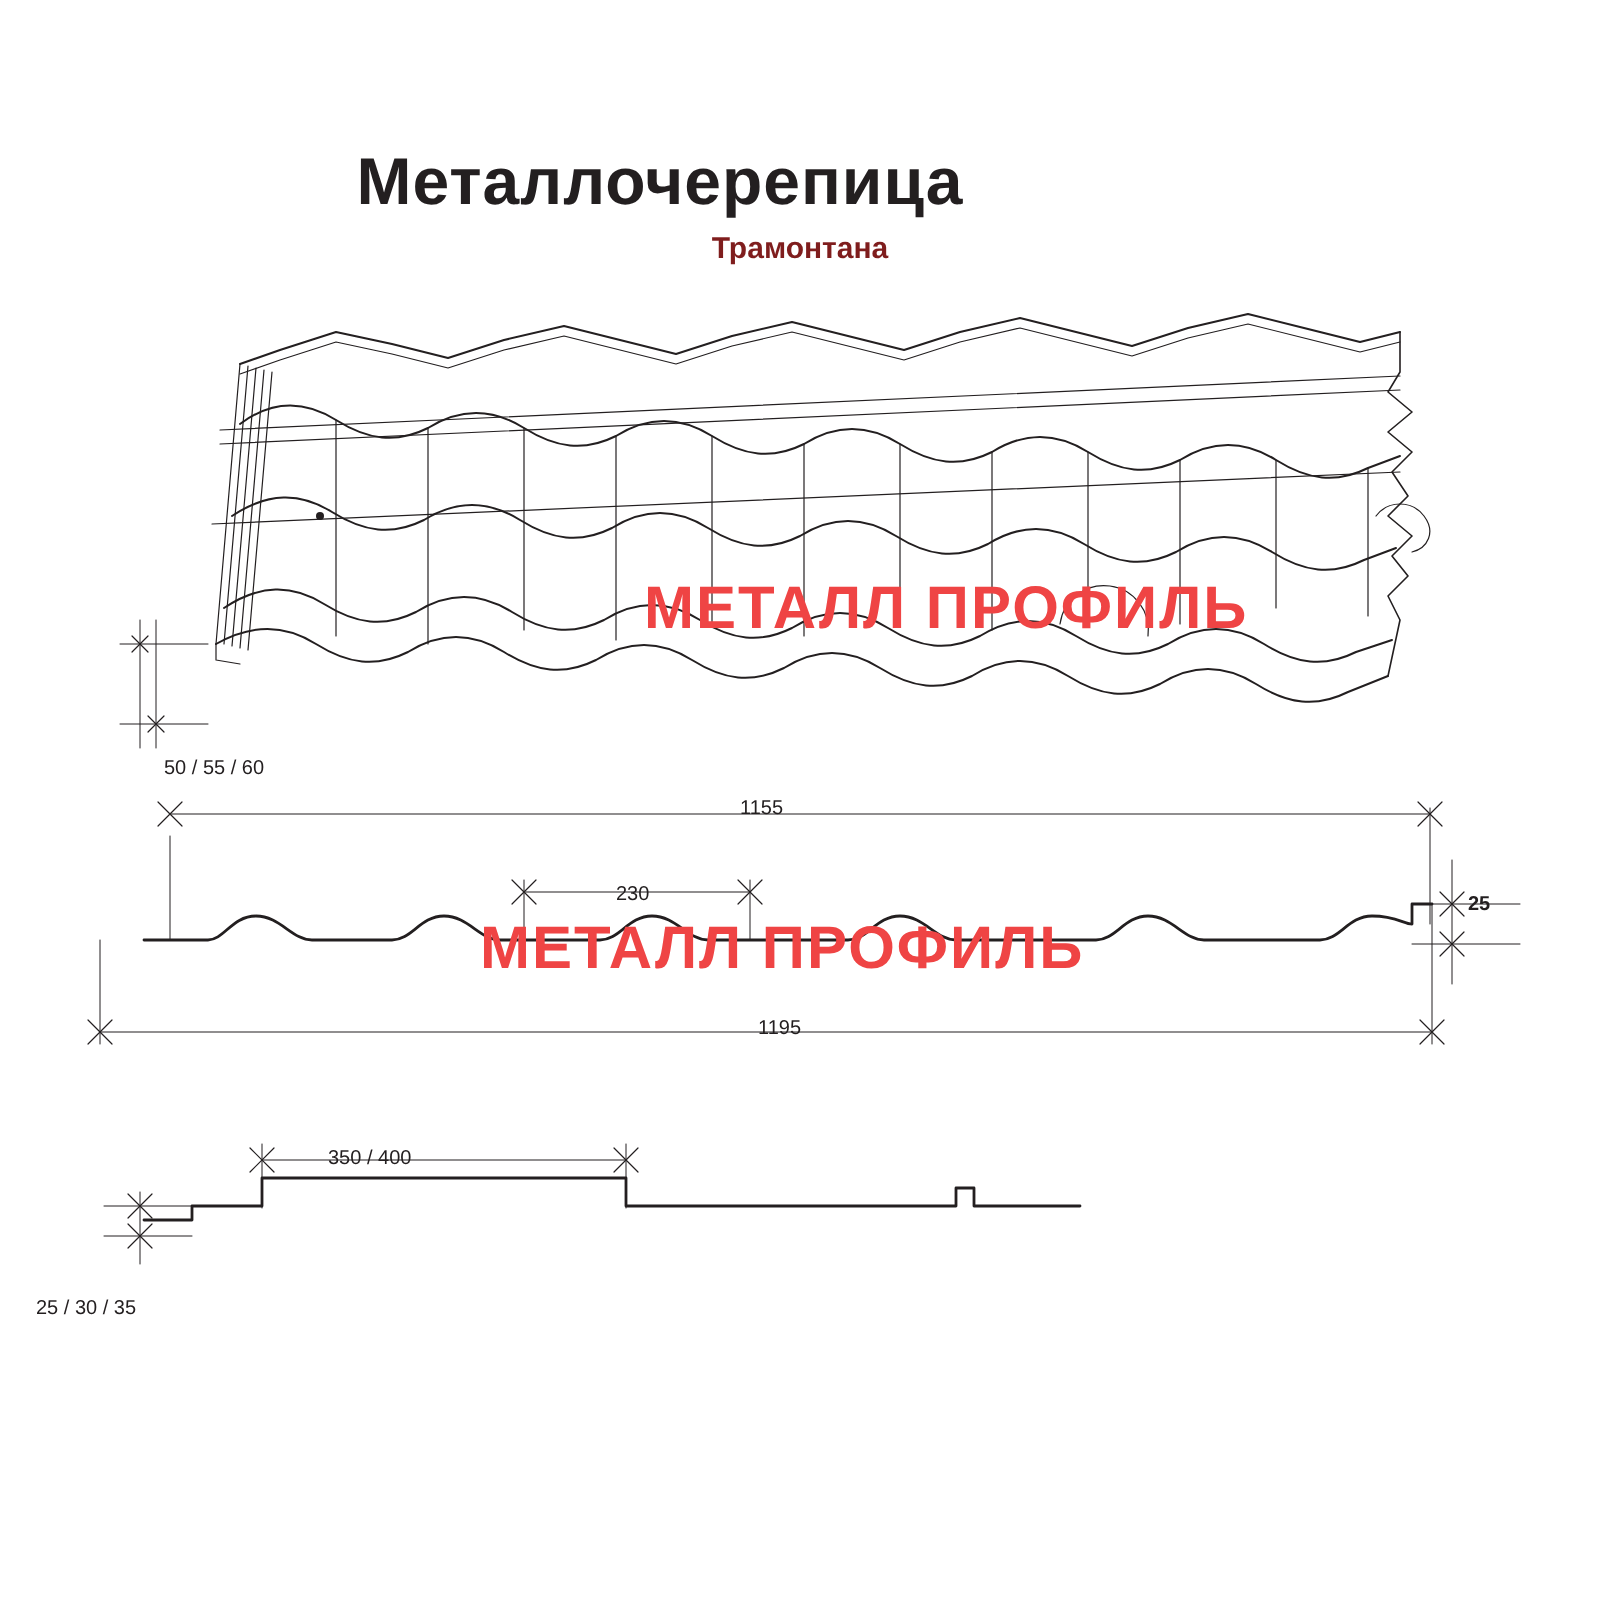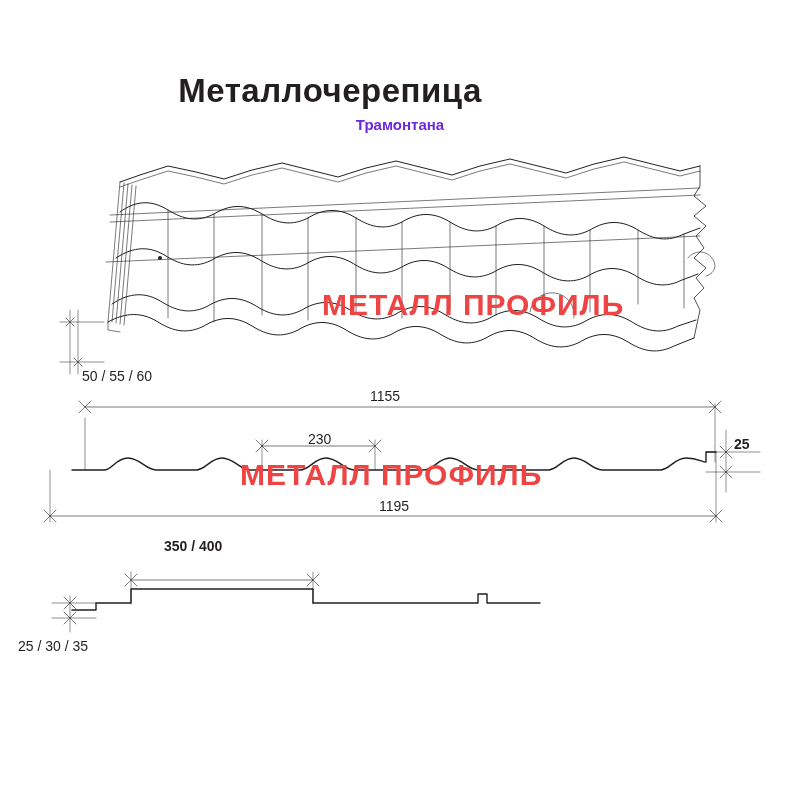--- a/index.html
+++ b/index.html
@@ -34,34 +34,35 @@
     color: #231f20;
   }
   .title-sub {
     position: absolute;
     left: 0;
     top: 116px;
     width: 800px;
     text-align: center;
     font-size: 15px;
     font-weight: bold;
-    color: #6d28d9;
+    color: #7f1d1d;
   }
   .dim-label {
     position: absolute;
-    font-size: 14px;
+    font-size: 10px;
     color: #231f20;
     white-space: nowrap;
+    margin-top: 11px;
   }
   .lbl-5055 { left: 82px; top: 368px; }
   .lbl-1155 { left: 370px; top: 388px; }
   .lbl-230  { left: 308px; top: 431px; }
   .lbl-25r  { left: 734px; top: 436px; font-weight: bold; }
   .lbl-1195 { left: 379px; top: 498px; }
-  .lbl-350  { left: 164px; top: 538px; font-weight: bold; }
+  .lbl-350  { left: 164px; top: 563px; }
   .lbl-253035 { left: 18px; top: 638px; }
   .wm {
     position: absolute;
     font-size: 30px;
     font-weight: bold;
     color: #ef4444;
     letter-spacing: 1px;
     white-space: nowrap;
     user-select: none;
   }

